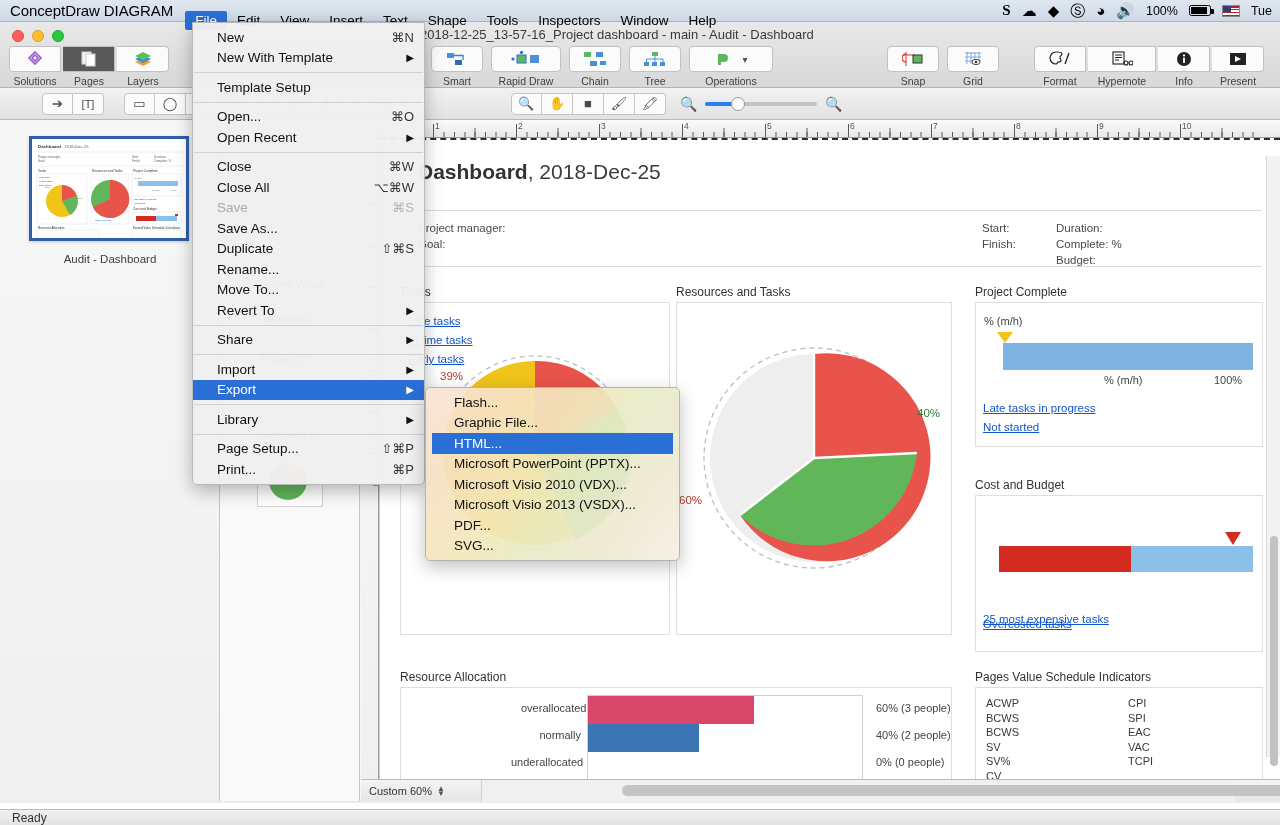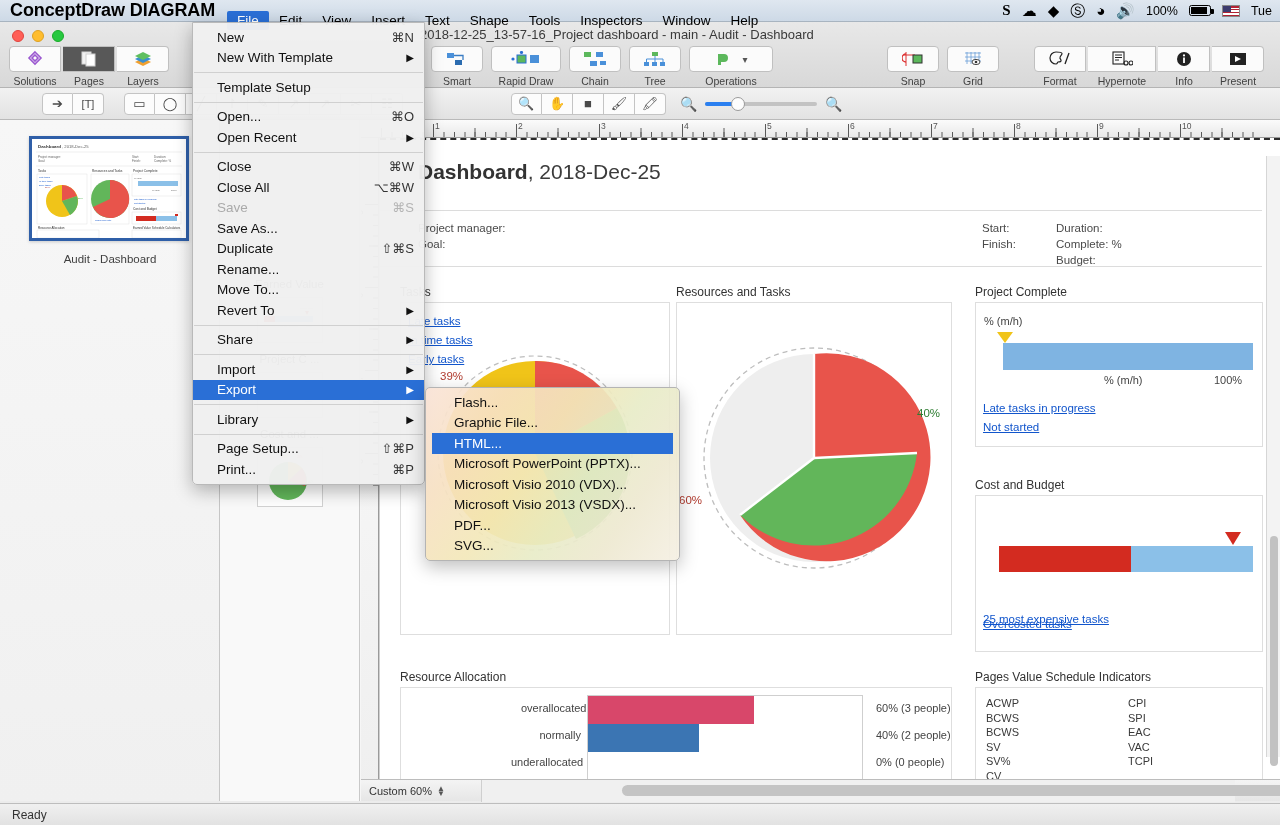--- a/index.html
+++ b/index.html
@@ -14,21 +14,21 @@
 
   
   .menubar {
     position: absolute; top: 0; left: 0; width: 1280px; height: 22px;
     background: linear-gradient(to bottom, #dfe7f0 0%, #cdd9e6 100%);
     border-bottom: 1px solid #a8b4c0;
     display: flex; align-items: center;
     font-size: 13px; color: #000;
     z-index: 300;
   }
-  .mb-app { font-weight: bold; padding: 0 12px 0 10px; font-size: 18px; letter-spacing: -0.1px;}
+  .mb-app { font-weight: normal; padding: 0 12px 0 10px; font-size: 15px; letter-spacing: -0.1px;}
   .mb-item { padding: 2px 10px; font-size: 13.5px; cursor: default; border-radius: 2px; margin-top: 20px;}
   .mb-item.active { background: #2a6fd6; color: #fff; }
   .mb-right { margin-left: auto; display: flex; align-items: center; gap: 11px; padding-right: 8px; font-size: 12.5px;}
   .mb-icon { font-size: 15px; line-height: 1; display:inline-block;}
   .battery {
     display:inline-block; width: 22px; height: 11px; border: 1.5px solid #000; border-radius: 2.5px;
     position: relative; vertical-align: middle;
   }
   .battery::after { content:""; position:absolute; right:-4px; top:3px; width:2.5px; height:5px; background:#000; border-radius:0 1px 1px 0;}
   .battery .fill { position:absolute; left:1px; top:1px; bottom:1px; width:16px; background:#000;}
@@ -170,21 +170,21 @@
     position:absolute; left:361px; right:0; bottom:0; height:22px;
     background:linear-gradient(to bottom,#f4f4f4,#e6e6e6); border-top:1px solid #bcbcbc;
     display:flex; align-items:center; font-size:11px; color:#333;
   }
   .zoomsel { display:flex; align-items:center; gap:5px; padding:0 8px; width:120px;}
   .stepper { display:flex; flex-direction:column; line-height:5px; font-size:8px; color:#555;}
   .hscroll { flex:1; height:22px; position:relative; background:#f0f0f0; border-left:1px solid #cfcfcf;}
   .hscroll .thumb { position:absolute; left:140px; top:5px; height:11px; width:1055px; background:#c4c4c4; border-radius:6px;}
 
   .appstatus {
-    position:absolute; left:0; bottom:0; width:1280px; height:22px;
+    position:absolute; left:0; bottom:0; width:1280px; height:16px;
     background:linear-gradient(to bottom,#f0f0f0,#e2e2e2); border-top:1px solid #bdbdbd;
     display:flex; align-items:center; padding-left:12px; font-size:12px; color:#333;
   }
 
   
   .vscroll {
     position:absolute; right:0; top:18px; bottom:22px; width:14px;
     background:#f3f3f3; border-left:1px solid #d6d6d6;
   }
   .vscroll .thumb { position:absolute; left:3px; top:380px; width:8px; height:230px; background:#c2c2c2; border-radius:4px;}

